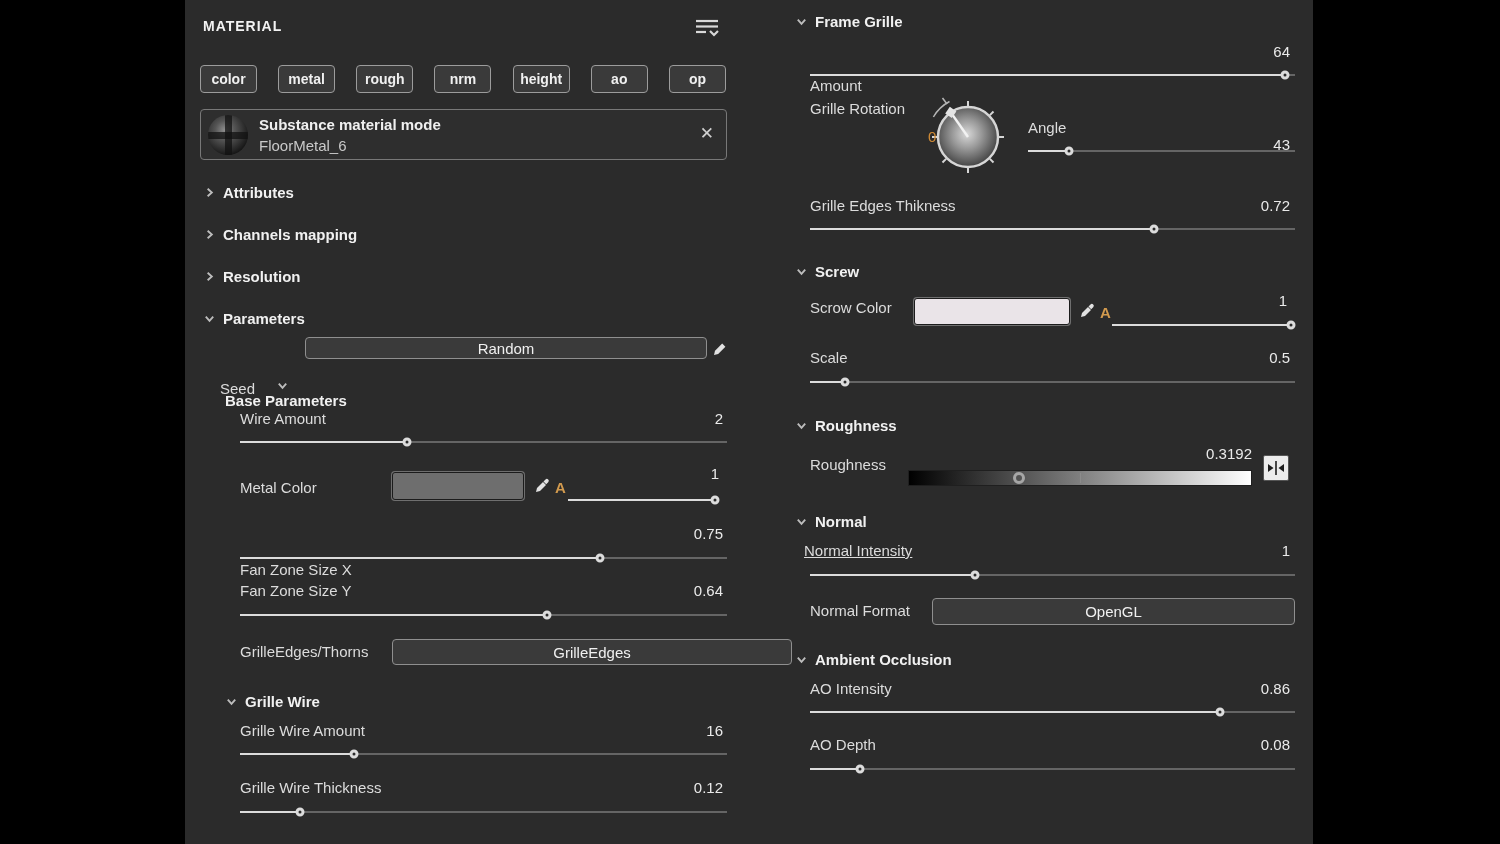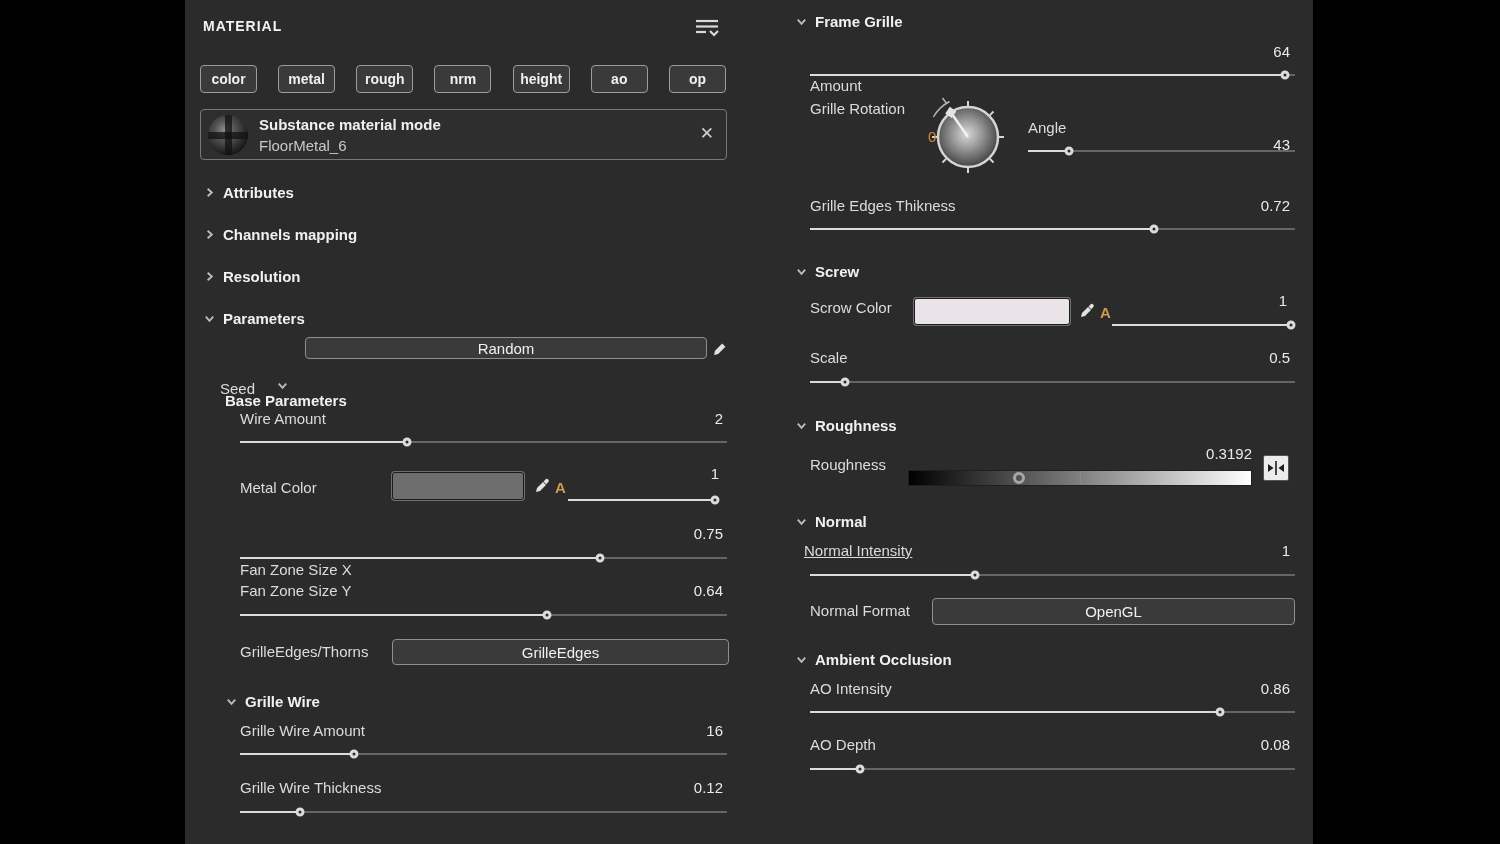--- a/index.html
+++ b/index.html
@@ -187,21 +187,21 @@
 
     <div class="lbl" style="left:37px;top:581px;">Fan Zone Size Y</div>
     <div class="val" style="right:4px;top:581px;width:80px;">0.64</div>
     <div class="slider" style="left:37px;top:607px;width:487px;">
       <div class="track"></div>
         <div class="fill" style="width: 63%;"></div>
       <div class="knob" style="left: 63%;"></div>
     </div>
 
     <div class="lbl" style="left:37px;top:642px;">GrilleEdges/Thorns</div>
-    <div class="btn" style="left:189px;top:639px;width:337px;height:26px;">GrilleEdges</div>
+    <div class="btn" style="left:189px;top:639px;width:400px;height:26px;">GrilleEdges</div>
 
     <div class="sect" style="left:22px;top:691px;">
       <span class="chev">
           <svg width="13" height="13" viewBox="0 0 14 14" fill="none" stroke="#bdbdbd" stroke-width="2">
             <polyline points="3,5 7,9.5 11,5"></polyline>
           </svg>
         </span>
       <span>Grille Wire</span>
     </div>
 

